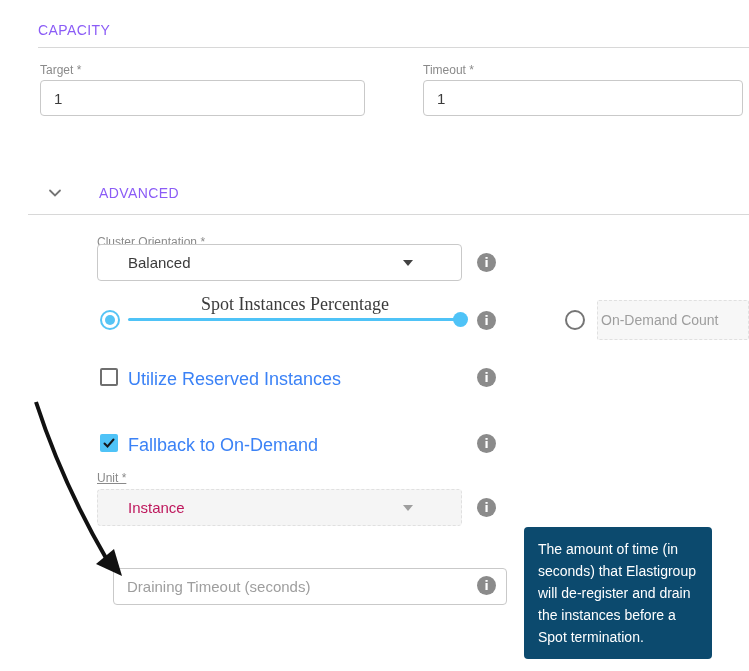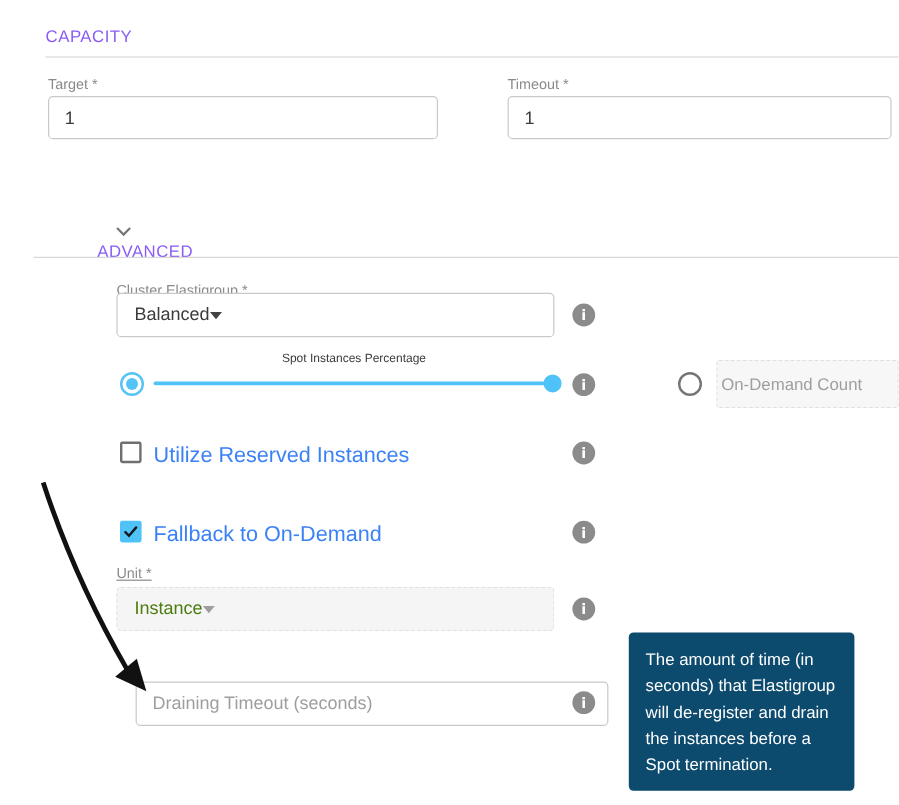--- a/index.html
+++ b/index.html
@@ -12,25 +12,25 @@
   .section-title{font-size:14px;color:#8b5cf6;letter-spacing:.4px;}
   .divider{height:1px;background:#d8d8d8;}
   .field-label{font-size:12px;color:#8a8a8a;text-align:center;}
   .text-input{
     box-sizing:border-box;border:1px solid #c9c9c9;border-radius:4px;background:#fff;
     font-family:inherit;font-size:15px;color:#3b3b3b;padding:0 13px;outline:none;
   }
   .text-input::placeholder{color:#9e9e9e;opacity:1;}
   .select-box{
     box-sizing:border-box;border:1px solid #c9c9c9;border-radius:4px;background:#fff;
-    display:flex;align-items:center;padding:0 14px;
+    display:flex;align-items:center;justify-content:space-between;padding:0 30px;
     font-size:15px;color:#3b3b3b;cursor:pointer;
   }
   .select-box.disabled{
-    background:#f5f5f5;border:1px dashed #e0e0e0;color:#4d7c0f;cursor:default;
+    background:#f5f5f5;border:1px dashed #e0e0e0;color:#be185d;cursor:default;
   }
   .caret{width:0;height:0;border-left:5px solid transparent;border-right:5px solid transparent;border-top:6px solid #424242;}
   .caret.gray{border-top-color:#9e9e9e;}
   .info-icon{
     width:19px;height:19px;border-radius:50%;background:#8b8b8b;color:#fff;
     display:flex;align-items:center;justify-content:center;
     font-size:12px;font-weight:bold;font-family:"DejaVu Sans",sans-serif;cursor:pointer;
   }
   .radio{box-sizing:border-box;width:20px;height:20px;border-radius:50%;cursor:pointer;}
   .radio.on{border:2px solid #55c4f5;display:flex;align-items:center;justify-content:center;}
@@ -43,23 +43,23 @@
   .slider-track{height:3px;border-radius:2px;background:#4fc3f7;}
   .slider-thumb{width:15px;height:15px;border-radius:50%;background:#4fc3f7;cursor:grab;}
   .disabled-input{
     box-sizing:border-box;background:#f7f7f7;border:1px dashed #e0e0e0;border-radius:2px;
     display:flex;align-items:center;padding:0 3px;font-size:14px;color:#9e9e9e;
   }
   .tooltip{
     box-sizing:border-box;background:#0c4a6e;border-radius:4px;color:#fff;
     padding:11px 14px;font-size:14px;line-height:22px;font-weight:400;
   }
-  .spot-label{font-size:10px;color:#3b3b3b;text-align:center;}
+  .spot-label{font-size:18px;color:#3b3b3b;text-align:center;font-family:Liberation Serif, serif;}
   svg.overlay{position:absolute;left:0;top:0;pointer-events:none;}
-  .adv-header{display:flex;align-items:center;cursor:pointer;flex-direction:column;}
+  .adv-header{display:flex;align-items:center;cursor:pointer;}
 </style>
 </head>
 <body>
 
 <div class="abs section-title" style="left:38px;top:22px;">CAPACITY</div>
 <div class="abs divider" style="left:38px;top:47px;width:711px;"></div>
 
 <div class="abs field-label" style="left:40px;top:63px;">Target *</div>
 <input class="abs text-input" style="left: 40px; top: 80px; width: 325px; height: 36px;" value="1">
 
@@ -69,21 +69,21 @@
 <div class="abs adv-header" style="left:46px;top:185px;">
   <span style="display:flex;">
     <svg width="18" height="16" viewBox="0 0 18 16">
         <path d="M4 5.5 L9 10.5 L14 5.5" stroke="#757575" stroke-width="1.8" fill="none" stroke-linecap="round"></path>
       </svg>
   </span>
   <span class="section-title" style="margin-left:35px;">ADVANCED</span>
 </div>
 <div class="abs divider" style="left:28px;top:214px;width:721px;"></div>
 
-<div class="abs field-label" style="left:97px;top:235px;">Cluster Elastigroup *</div>
+<div class="abs field-label" style="left:97px;top:235px;">Cluster Orientation *</div>
 <div class="abs select-box" style="left:97px;top:244px;width:365px;height:37px;">
   <span>Balanced</span>
   <span class="caret" style="margin-right:18px;"></span>
 </div>
 <div class="abs info-icon" style="left:477px;top:253px;">i</div>
 
 <div class="abs spot-label" style="left:128px;top:294px;width:334px;">Spot Instances Percentage</div>
 <div class="abs radio on" style="left:100px;top:310px;">
     <span class="dot"></span>
   </div>

